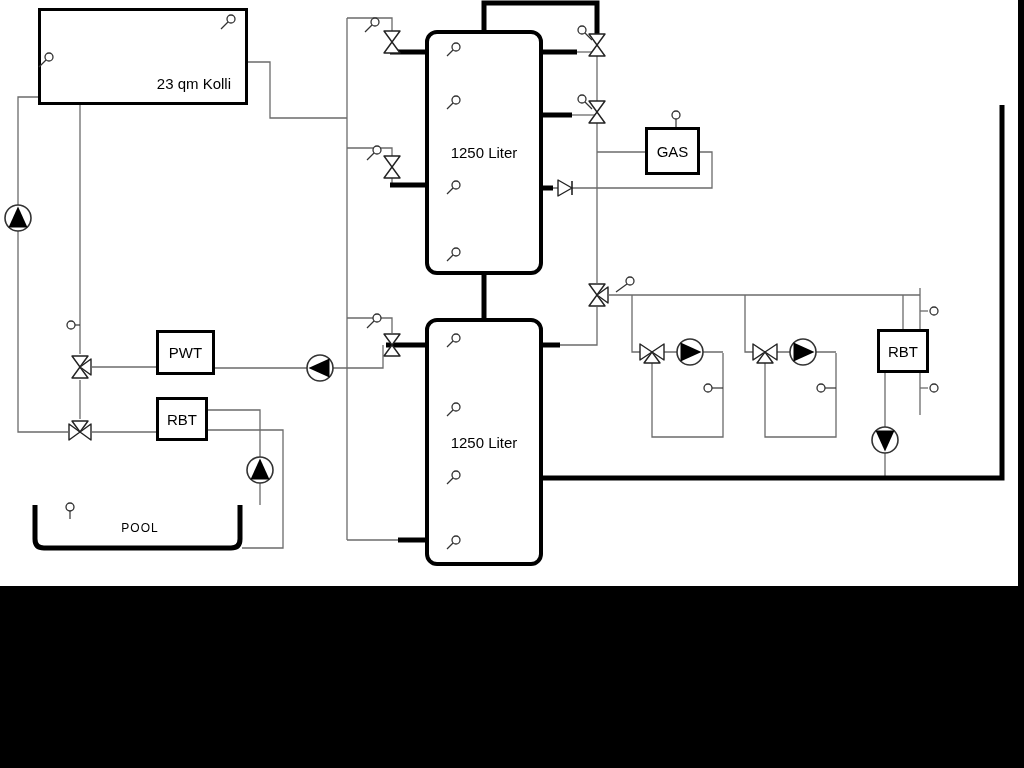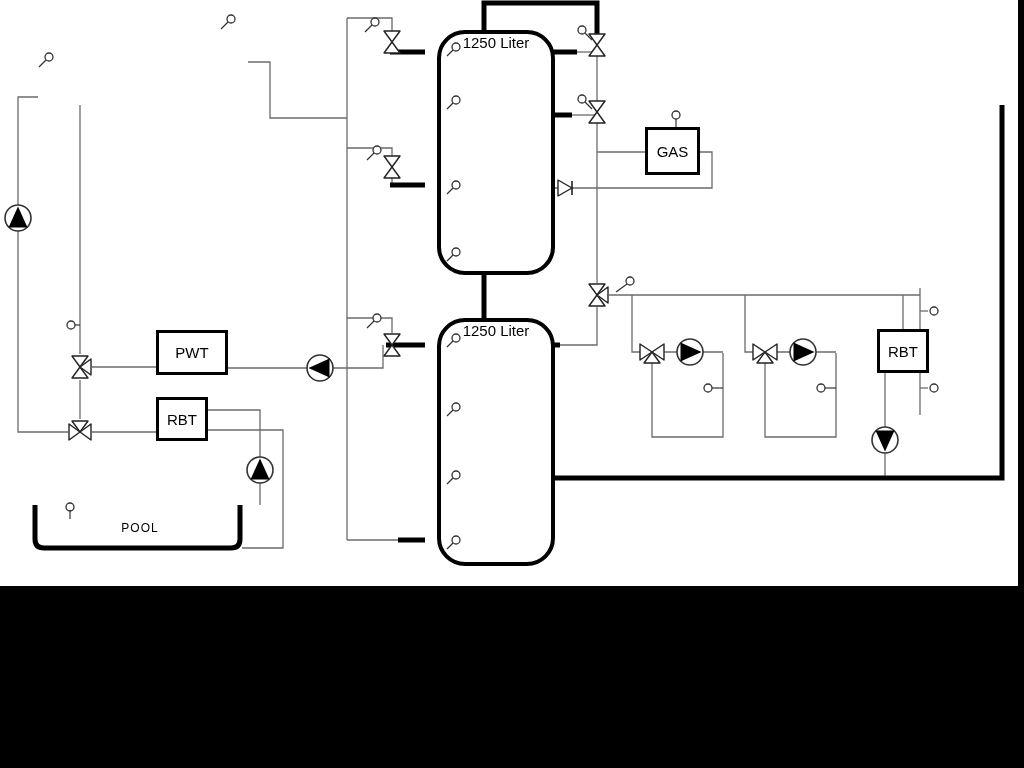--- a/index.html
+++ b/index.html
@@ -15,23 +15,23 @@
   .valve path{fill:#ffffff;stroke:#222222;stroke-width:1.4;stroke-linejoin:round;}
   .valve .bar{stroke:#222222;stroke-width:1.6;}
   .sensor circle{fill:#ffffff;stroke:#333333;stroke-width:1.3;}
   .sensor path{stroke:#333333;stroke-width:1.2;fill:none;}
   .box{
     position:absolute;background:#ffffff;border:3px solid #000;
     display:flex;align-items:center;justify-content:center;
     font-size:15px;color:#000;box-sizing:border-box;z-index:2;
   }
   .tank{
-    position:absolute;background:#ffffff;border:4px solid #000;border-radius:28px;
-    display:flex;justify-content:center;
-    font-size:15px;color:#000;box-sizing:border-box;z-index:2;margin-left:12px;
+    position:absolute;background:#ffffff;border:4px solid #000;border-radius:12px;
+    display:flex;align-items:center;justify-content:center;
+    font-size:15px;color:#000;box-sizing:border-box;z-index:2;
   }
   .kolli-label{position:absolute;right:14px;bottom:10px;font-size:15px;color:#000;}
   .pool-label{position:absolute;left:90px;top:521px;width:100px;text-align:center;font-size:12px;letter-spacing:1px;color:#000;z-index:2;}
   .layer1{z-index:1;} .layer3{z-index:3;}
   .letterbox{position:absolute;background:#000;z-index:5;}
   .lb-bottom{left:0;top:586px;width:1024px;height:182px;}
   .lb-right{left:1018px;top:0;width:6px;height:586px;}
 </style>
 </head>
 <body>
@@ -82,29 +82,32 @@
       <path d="M425,540 H398"></path>
       <path d="M543,52 H577"></path>
       <path d="M543,115 H572"></path>
       <path d="M543,188 H553"></path>
       <path d="M543,345 H560"></path>
       <path d="M543,478 H1002 V105"></path>
       <path d="M35,505 V539 Q35,548 44,548 H231 Q240,548 240,539 V505"></path>
     </g>
   </svg>
 
+  <div class="box" style="left:38px;top:8px;width:210px;height:97px;">
+    <span class="kolli-label">23 qm Kolli</span>
+  </div>
 
   <div class="tank" style="left:425px;top:30px;width:118px;height:245px;">
     <span>1250 Liter</span>
   </div>
   <div class="tank" style="left:425px;top:318px;width:118px;height:248px;">
     <span>1250 Liter</span>
   </div>
 
-  <div class="box" style="left:156px;top:330px;width:72px;height:45px;">
+  <div class="box" style="left:156px;top:330px;width:59px;height:45px;">
     <span>PWT</span>
   </div>
   <div class="box" style="left:156px;top:397px;width:52px;height:44px;">
     <span>RBT</span>
   </div>
   <div class="box" style="left:645px;top:127px;width:55px;height:48px;">
     <span>GAS</span>
   </div>
   <div class="box" style="left:877px;top:329px;width:52px;height:44px;">
     <span>RBT</span>

